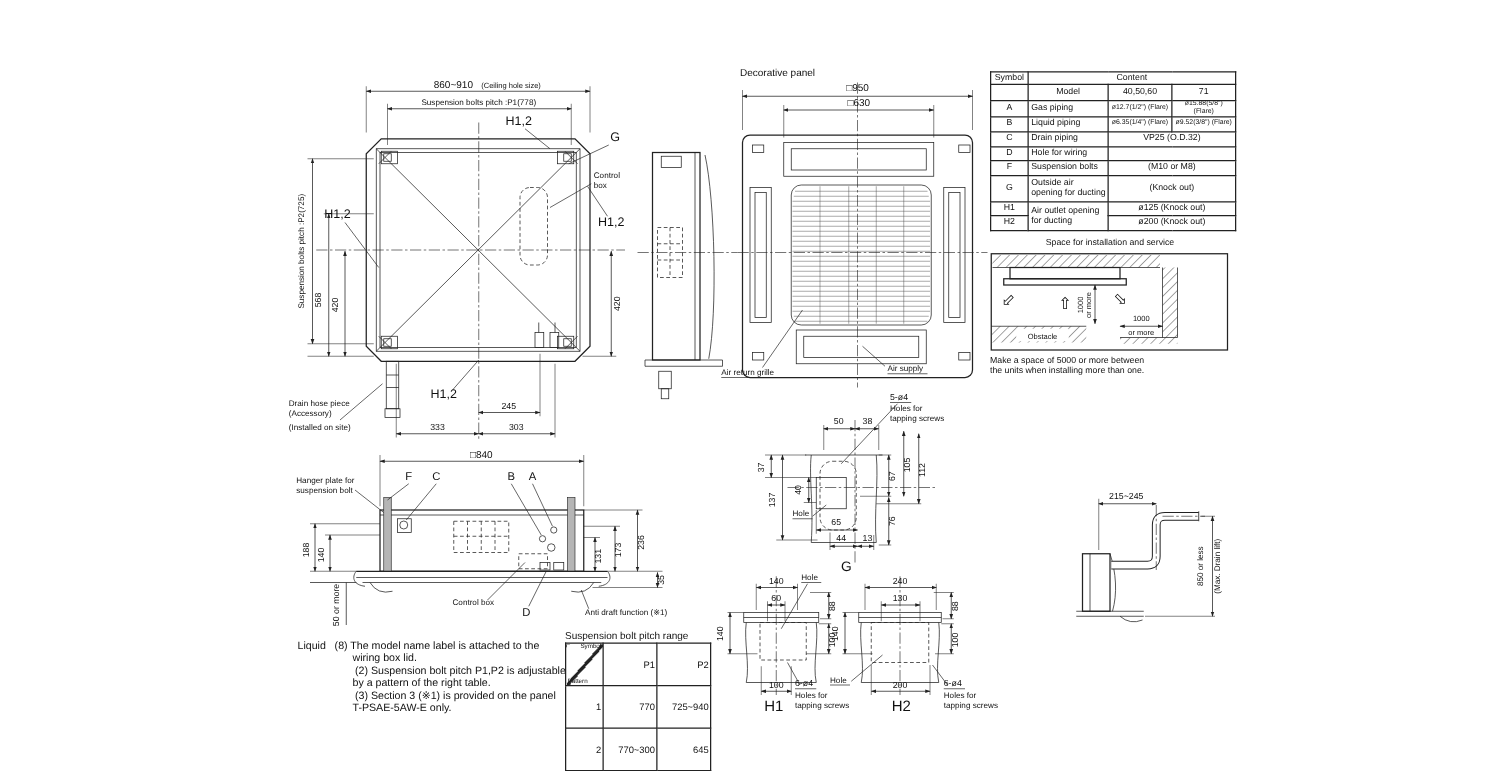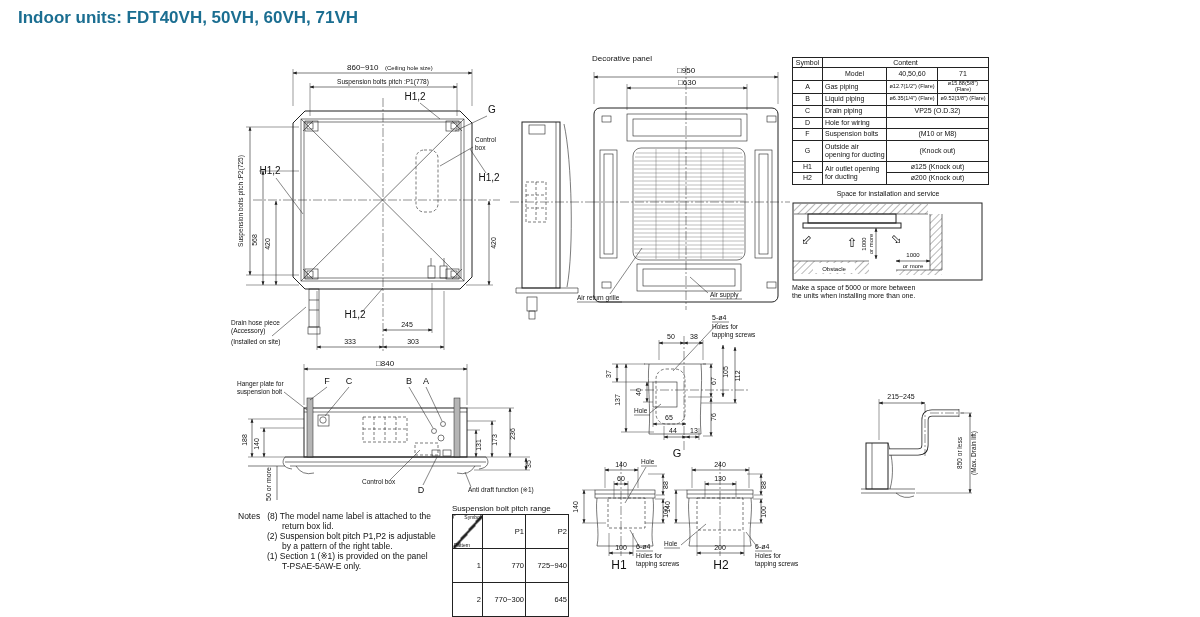--- a/index.html
+++ b/index.html
@@ -30,29 +30,28 @@
   #spec .sv{font-size:5.5px}
   #pitch{position:absolute;left:452px;top:504px}
   #pitch .pt-title{font-size:8px;margin-bottom:1px}
   #pitch td,#pitch th{border:1px solid #222;text-align:right;font-weight:normal;
     font-size:7.5px;padding:12px 1px}
   .diag{position:relative;width:30px;height:13px;
     background:linear-gradient(to bottom right,transparent 47%,#222 47%,#222 53%,transparent 53%)}
   .diag .dt{position:absolute;top:0;right:1px;font-size:5px;line-height:5px}
   .diag .db{position:absolute;bottom:0;left:1px;font-size:5px;line-height:5px}
   #notes{position:absolute;left:238px;top:511px;font-size:8.5px;line-height:10px}
-  #notes .i{margin-left:29px}
+  #notes .i{margin-left:46px}
   #notes .c{margin-left:44px}
   #notes .nl{display:inline-block;margin-right:7px}
 </style>
 </head>
 <body>
 
 <div id="stage">
-  <div id="title">Indoor units: FDT40VH, 50VH, 60VH, 71VH</div>
 
   <svg width="1200" height="617" viewBox="0 0 1200 617">
     <defs>
       <marker id="arr" viewBox="0 0 10 10" refX="9" refY="5" markerWidth="7" markerHeight="7" orient="auto-start-reverse">
         <path d="M0,1.5 L10,5 L0,8.5 z" fill="#222"></path>
       </marker>
       <pattern id="hat" width="5" height="5" patternTransform="rotate(45)" patternUnits="userSpaceOnUse">
         <line x1="0" y1="0" x2="0" y2="5" stroke="#333" stroke-width="0.7"></line>
       </pattern>
     </defs>
@@ -558,25 +557,25 @@
       <td colspan="2">ø125 (Knock out)</td>
     </tr>
     <tr style="height:12px">
       <td>H2</td>
       <td colspan="2">ø200 (Knock out)</td>
     </tr>
   </tbody>
     </table>
 
   <div id="notes">
-    <div><span class="nl">Notes</span><span>(8) The model name label is attached to the</span></div>
-    <div class="c">return box lid.</div>
+    <div><span class="nl">Liquid</span><span>(8) The model name label is attached to the</span></div>
+    <div class="c">wiring box lid.</div>
     <div class="i">(2) Suspension bolt pitch P1,P2 is adjustable</div>
     <div class="c">by a pattern of the right table.</div>
-    <div class="i">(1) Section 1 (※1) is provided on the panel</div>
+    <div class="i">(3) Section 3 (※1) is provided on the panel</div>
     <div class="c">T-PSAE-5AW-E only.</div>
   </div>
 
   <div id="pitch">
     <div class="pt-title">Suspension bolt pitch range</div>
     <table>
       <tbody>
           <tr style="height:13px">
         <th class="diag">
           <span class="dt">Symbol</span>

